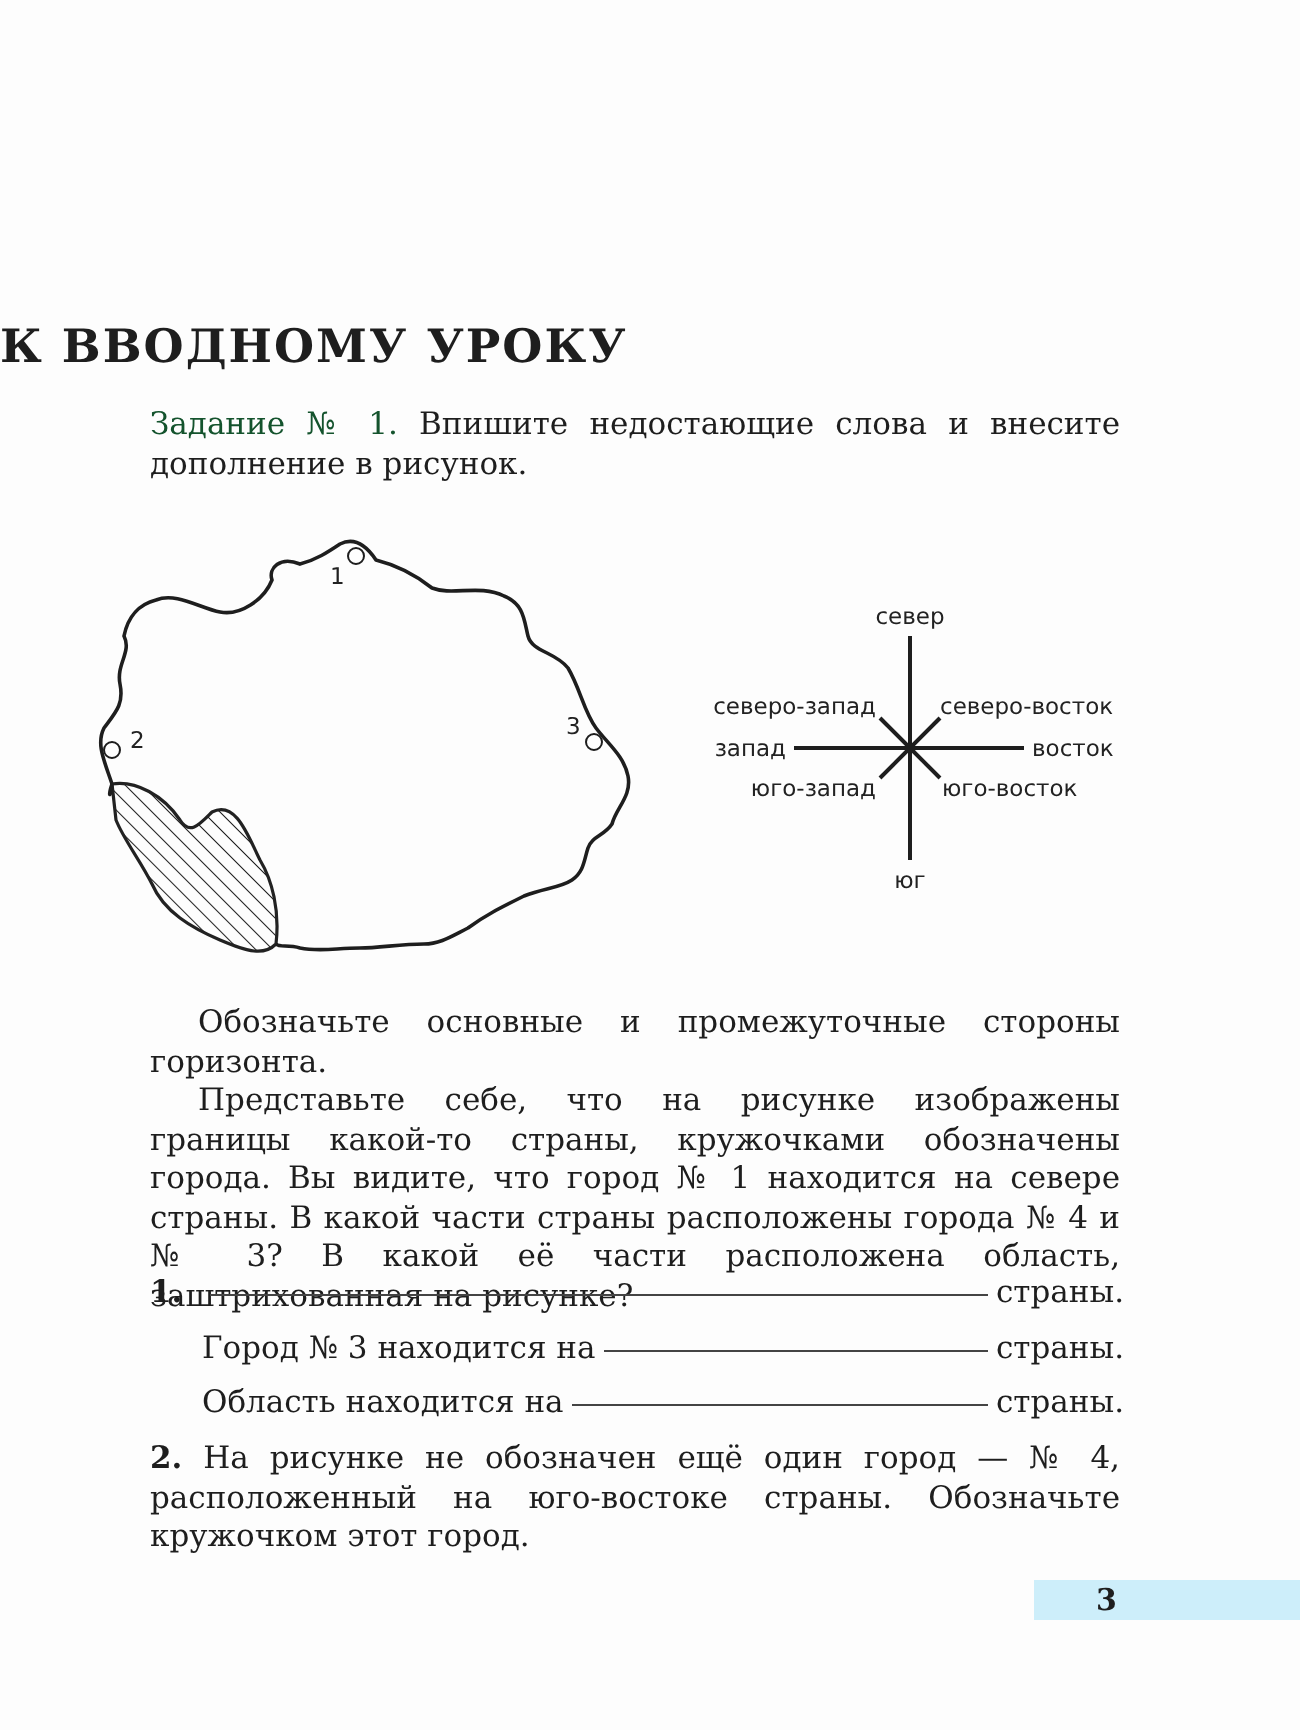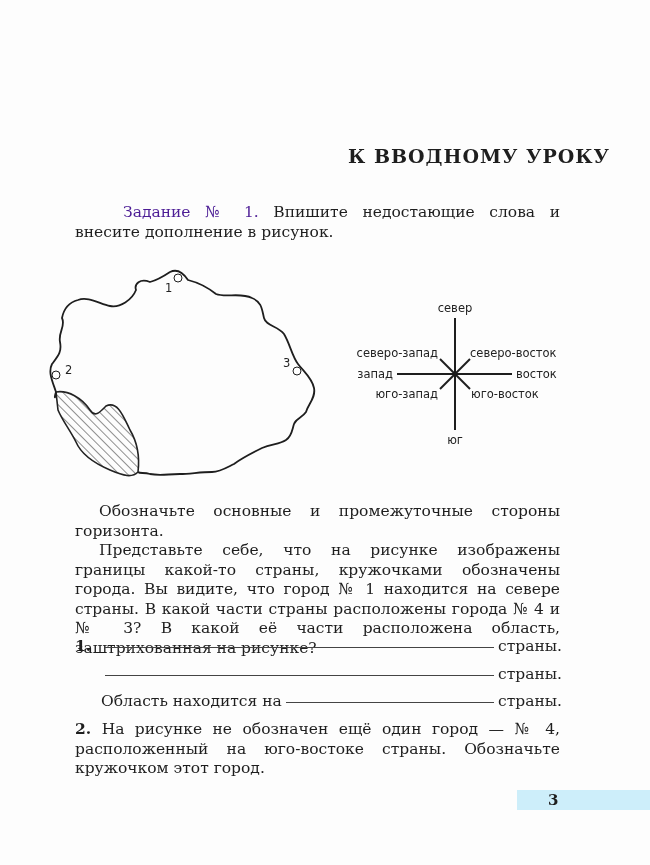--- a/index.html
+++ b/index.html
@@ -1,23 +1,23 @@
 <!DOCTYPE html>
 <html><head>
 <meta charset="utf-8">
 <style>
   html, body { margin: 0; padding: 0; background: #fdfdfd; }
   body { width: 650px; height: 865px; position: relative; overflow: hidden;
          font-family: "DejaVu Serif", "Liberation Serif", serif; color: #1e1e1e; }
   .abs { position: absolute; }
-  .title { left: 0; width: 610px; top: 145px; text-align: right; font-weight: bold;
-           font-size: 19px; letter-spacing: 1px; }
+  .title { left: 0; width: 610px; top: 160px; text-align: left; font-weight: bold;
+           font-size: 23px; letter-spacing: 1px; }
   .para { left: 75px; width: 485px; font-size: 15.5px; line-height: 19.5px;
           text-align: justify; }
-  .task-label { color: #4c1d95; margin-left: 48px; }
+  .task-label { color: #14532d; }
   .map { left: 40px; top: 260px; }
   .compass { left: 345px; top: 290px; }
   .compass-label { font-family: "DejaVu Sans", "Liberation Sans", sans-serif; font-size: 11.5px; fill: #222; }
   .fill-row { left: 75px; width: 487px; font-size: 15.5px; height: 22px; display: flex; align-items: baseline; }
   .fill-row .num { font-weight: bold; width: 26px; }
   .fill-row .blank { flex: 1; border-bottom: 1px solid #444; margin: 0 4px; transform: translateY(-3px); }
   .page-num-bar { left: 517px; top: 790px; width: 133px; height: 20px; background: #cdeefa; }
   .page-num { left: 548px; top: 790px; font-weight: bold; font-size: 15px; line-height: 20px; }
 </style>
 </head>
@@ -65,20 +65,21 @@
 <div class="abs para" style="top:502px; text-indent:24px;">Обозначьте основные и промежуточные стороны горизонта.</div>
 <div class="abs para" style="top:541px; text-indent:24px;">Представьте себе, что на рисунке изображены границы какой-то страны, кружочками обозначены города. Вы видите, что город № 1 находится на севере страны. В какой части страны расположены города № 4 и № 3? В какой её части расположена область, заштрихованная на рисунке?</div>
 
 <div class="abs fill-row" style="top:636px;">
   <span class="num">1.</span>
   <span class="blank"></span>
   <span>страны.</span>
 </div>
 <div class="abs fill-row" style="top:665px;">
   <span class="num"></span>
+  <span>Город № 3 находится на</span>
   <span class="blank"></span>
   <span>страны.</span>
 </div>
 <div class="abs fill-row" style="top:692px;text-align:right;">
   <span class="num"></span>
   <span>Область находится на</span>
   <span class="blank"></span>
   <span>страны.</span>
 </div>
 

